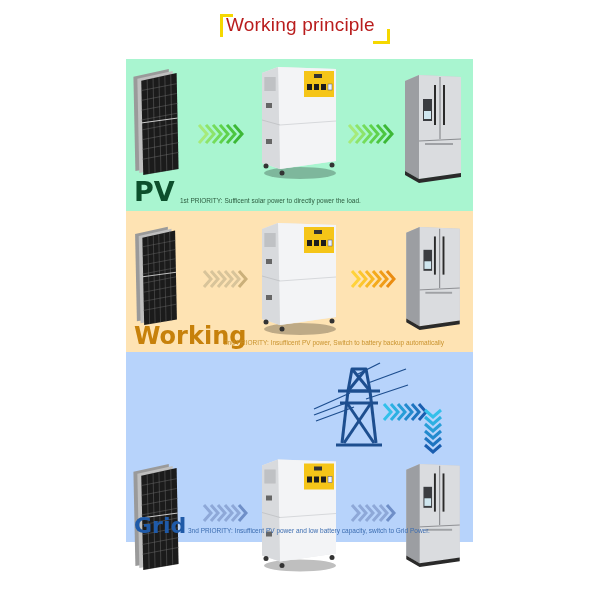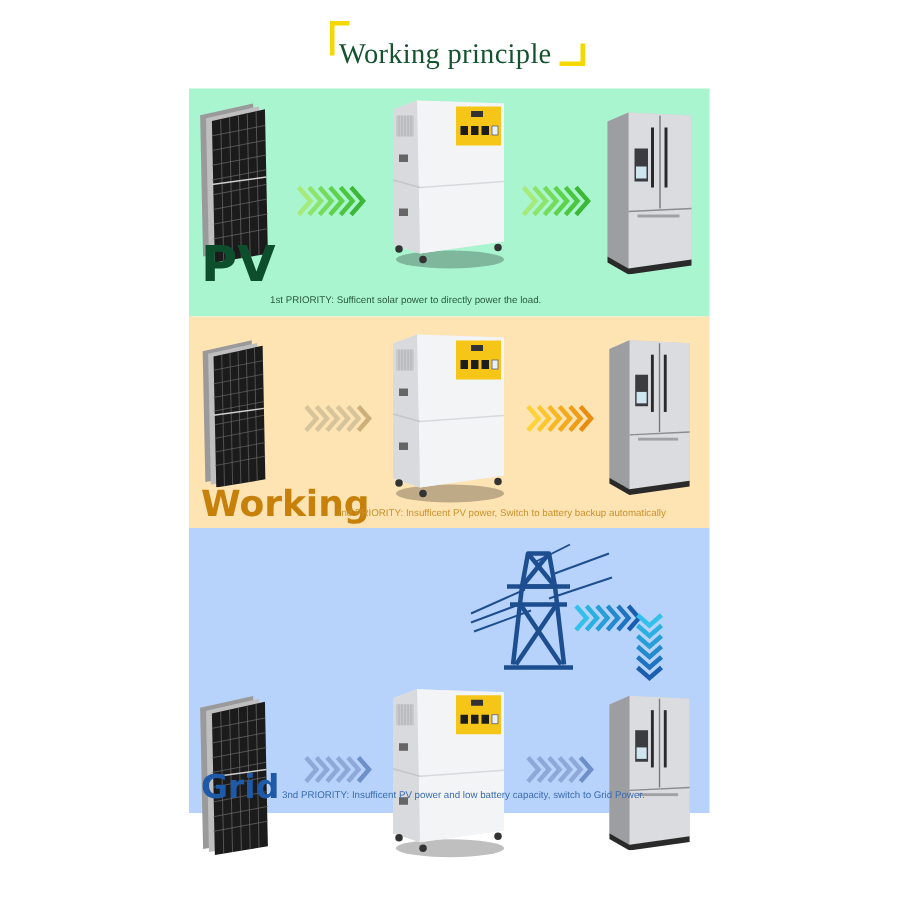--- a/index.html
+++ b/index.html
@@ -1,26 +1,26 @@
 <!DOCTYPE html>
 <html><head>
 <meta charset="utf-8">
 <style>
   html,body{margin:0;padding:0;background:#ffffff;}
   body{width:600px;height:600px;position:relative;overflow:hidden;font-family:"DejaVu Sans",sans-serif;}
   .title-wrap{position:absolute;left:220px;top:14px;width:170px;height:30px;}
-  .title{position:absolute;left:6px;top:12px;font-family:Liberation Serif, serif;font-size:19px;color:#14532d;letter-spacing:0.2px;white-space:nowrap;}
+  .title{position:absolute;left:6px;top:0;font-family:Liberation Sans, sans-serif;font-size:19px;color:#b91c1c;letter-spacing:0.2px;white-space:nowrap;}
   .corner-tl{position:absolute;left:0;top:0;width:10px;height:20px;border-left:3px solid #f5d800;border-top:3px solid #f5d800;}
   .corner-br{position:absolute;right:0;bottom:0;width:14px;height:12px;border-right:3px solid #f5d800;border-bottom:3px solid #f5d800;}
   .panel{position:absolute;left:126px;width:347px;}
   .panel-pv{top:59px;height:152px;background:#a9f5d0;}
   .panel-bat{top:211px;height:141px;background:#fee3b3;}
   .panel-grid{top:352px;height:190px;background:#b7d3fb;}
   .label{position:absolute;font-family:"DejaVu Sans",sans-serif;font-weight:bold;}
-  .lbl-pv{left:8px;bottom:16px;font-size:33px;color:#0d4f2c;margin-top:39px;}
+  .lbl-pv{left:8px;bottom:4px;font-size:27px;color:#0d4f2c;margin-top:39px;}
   .lbl-bat{left:8px;bottom:2px;font-size:24px;color:#c7810b;}
   .lbl-grid{left:8px;bottom:4px;font-size:22px;color:#1f5aa8;}
   .desc{position:absolute;font-family:"Liberation Sans",sans-serif;font-size:6.5px;white-space:nowrap;}
   .desc-pv{left:54px;bottom:7px;color:#2b5b3e;}
   .desc-bat{left:98px;bottom:6px;color:#c9932e;}
   .desc-grid{left:62px;bottom:8px;color:#3b6cb0;}
   .solar{position:absolute;}
   .unit{position:absolute;}
   .fridge{position:absolute;}
   .arrows{position:absolute;}

